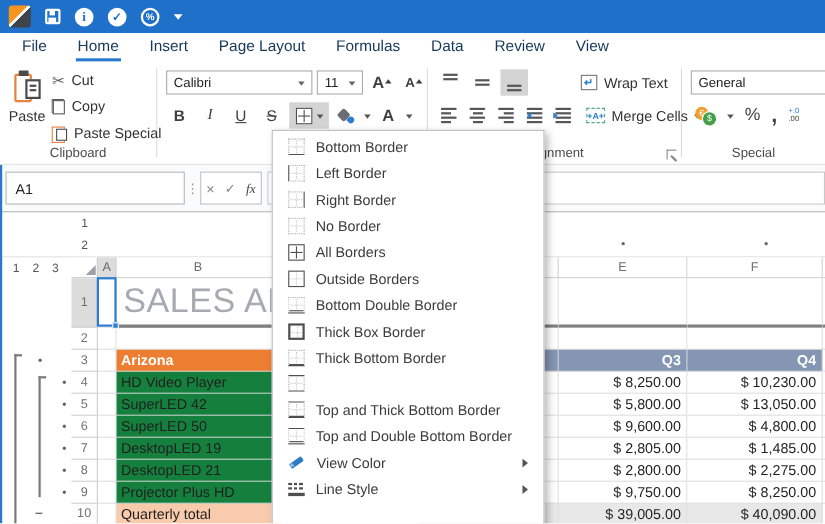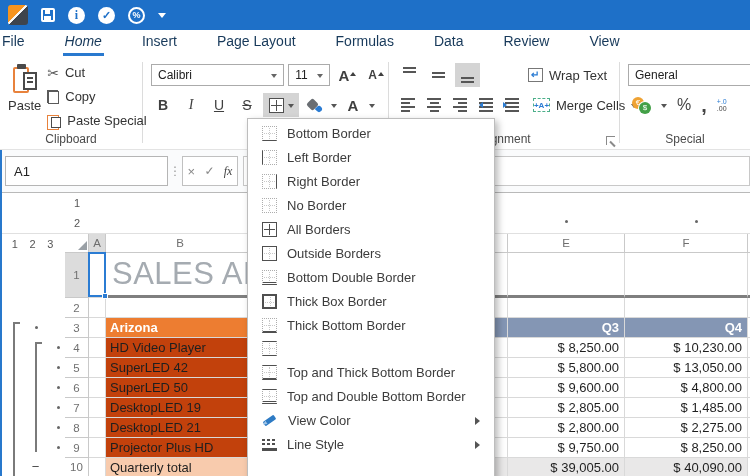--- a/index.html
+++ b/index.html
@@ -16,23 +16,23 @@
   .floppy::after  { content:""; position:absolute; bottom:0; left:1px; width:7px; height:4px; background:#fff; }
   .circ { width:17px; height:17px; border-radius:50%; background:#fff; color:#1e70c8; font-weight:bold;
           display:flex; align-items:center; justify-content:center; }
   .circ.i::before { content:"i"; font-size:12px; font-family:"Liberation Serif",serif; }
   .circ.ck::before { content:"✓"; font-size:11px; }
   .circ.pc { background:transparent; border:2px solid #fff; color:#fff; }
   .circ.pc::before { content:"%"; font-size:9px; }
   .tcaret { width:0; height:0; border:4px solid transparent; border-top:5px solid #fff; margin-top:4px; }
 
   
-  .tabbar { height:26px; display:flex; align-items:flex-end; padding-left:0; gap:36px; background:#fff; }
+  .tabbar { height:26px; display:flex; align-items:flex-end; padding-left:18px; gap:24px; background:#fff; }
   .tab { font-size:14px; color:#17395a; padding:3px 2px 4px 2px; border-bottom:3px solid transparent; cursor:default; }
-  .tab.active { border-bottom-color:#2979cf;font-style:italic; }
+  .tab.active { border-bottom-color:#2979cf; }
 
   
   .ribbon { height:94px; display:flex; background:#fff; border-bottom:1px solid #e3e3e3; position:relative; }
   .vsep { width:1px; background:#dcdcdc; margin:6px 0; flex:none; }
   .group { display:flex; flex-direction:column; position:relative; padding-top:6px; }
   .g-label { margin-top:auto; text-align:center; font-size:12px; color:#4a4a4a; padding-bottom:3px; }
   .g-clip { width:142px; }  .g-font { width:245px; } .g-align { width:230px; } .g-num { flex:1; }
 
   .g-clip .body { display:flex; gap:6px; padding-left:8px; }
   .pastebtn { width:42px; display:flex; flex-direction:column; align-items:center; gap:4px; font-size:13px; color:#333; padding-top:2px; }
@@ -120,21 +120,21 @@
         border-right:1px solid #c9c9c9; border-bottom:1px solid #c9c9c9; flex:none; }
   .sel { background:#dcdcdc; }
   .c { flex:none; border-right:1px solid #d9d9d9; border-bottom:1px solid #d9d9d9; background:#fff; }
   .wA{width:17px;} .wB{width:149px;} .wC{width:126px;} .wD{width:127px;} .wE{width:117px;} .wF{width:123px;}
   .wG{flex:1; border-right:none;}
   .txt { font-size:13px; color:#1f1f1f; display:flex; align-items:center; padding:0 4px; overflow:hidden; white-space:nowrap; }
   .money { justify-content:flex-end; padding-right:5px; }
   .region { background:#ed7d31; color:#fff; font-weight:bold; }
   .qhdr { background:#8496b4; color:#fff; font-weight:bold; justify-content:flex-end; padding-right:5px; }
   .qfill { background:#8496b4; }
-  .peach { background:#c2410c; } .peach2 { background:#f8cbad; }
+  .peach { background:#15803d; } .peach2 { background:#f8cbad; }
   .gray { background:#e9e8e8; }
   .thick { border-bottom:3px solid #7f7f7f; }
   .tcell { position:relative; overflow:visible; }
   .title { position:absolute; left:6px; bottom:3px; font-size:31px; color:#a5abb1; letter-spacing:.5px; white-space:nowrap; z-index:3; }
   .levels { display:flex; align-items:center; justify-content:space-evenly; font-size:11px; color:#555; }
   .corner { justify-content:flex-end; padding-right:1px; align-items:flex-end; }
   .sel-tri { width:0; height:0; border-left:9px solid transparent; border-bottom:9px solid #9aa0a6; margin-bottom:2px; }
   .collvl { font-size:11px; color:#555; display:flex; align-items:center; justify-content:center; width:24px; }
 
   .ov { position:absolute; z-index:2; }

